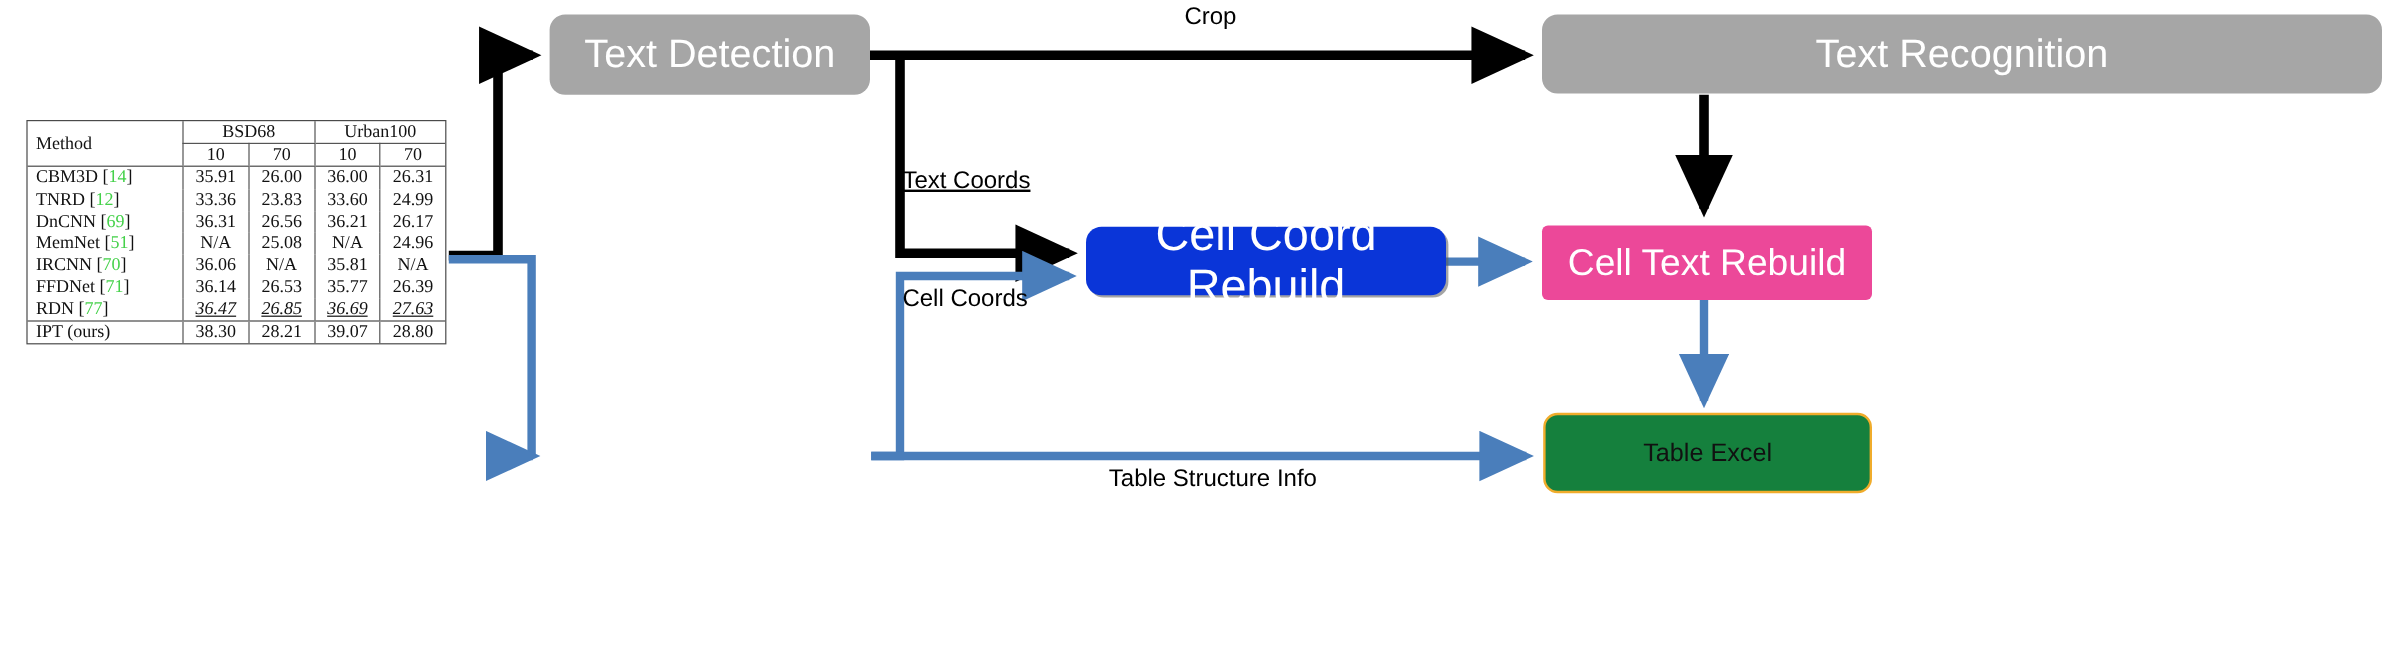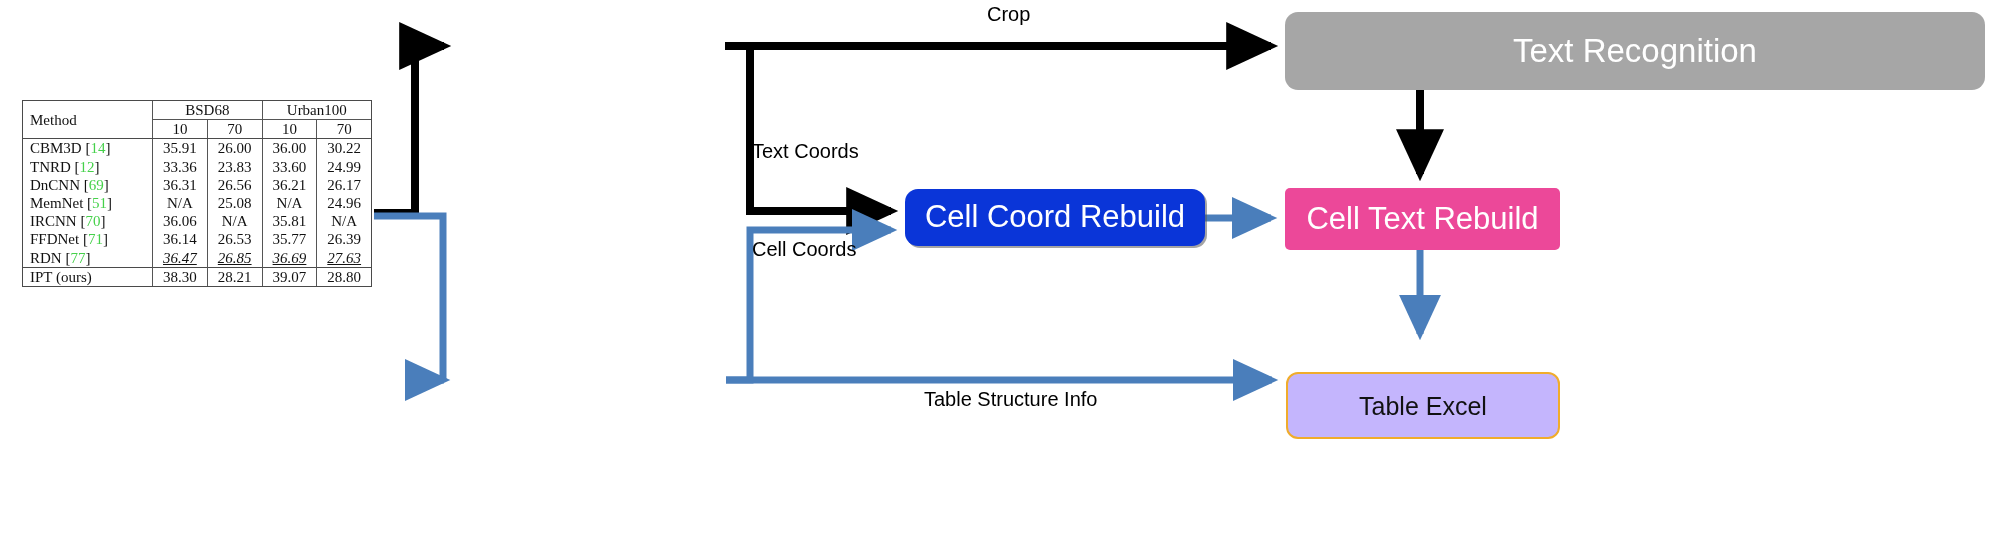--- a/index.html
+++ b/index.html
@@ -20,38 +20,38 @@
   .ref{color:#45d14a;}
   .und{text-decoration:underline;font-style:italic;}
   .bold{font-weight:bold;}
   .grp{font-size:15px;}
 
   
   .box{position:absolute;box-sizing:border-box;display:flex;
     align-items:center;justify-content:center;text-align:center;
     font-family:"Liberation Sans",sans-serif;line-height:1.12;}
   .box-gray{background:#a6a6a6;color:#ffffff;border-radius:13px;font-size:33px;}
-  .box-blue{background:#0a35d8;color:#ffffff;border-radius:13px;font-size:31px;
+  .box-blue{background:#0a35d8;color:#ffffff;border-radius:13px;font-size:39px;
     box-shadow:2px 2px 0 rgba(90,90,90,.55);}
   .box-orange{background:#ec4899;color:#ffffff;border-radius:5px;font-size:31px;}
-  .box-outline{background:#c4b5fd;color:#111111;border:2px solid #f0ac2b;
-    border-radius:12px;font-size:25px;margin-top:28px;}
+  .box-outline{background:#15803d;color:#111111;border:2px solid #f0ac2b;
+    border-radius:12px;font-size:21px;}
 
   #b-text-detection{left:458px;top:12px;width:267px;height:67px;}
-  #b-text-recognition{left:1285px;top:12px;width:700px;height:78px;}
+  #b-text-recognition{left:1285px;top:12px;width:700px;height:66px;}
   #b-cell-coord{left:905px;top:189px;width:300px;height:57px;}
   #b-cell-text{left:1285px;top:188px;width:275px;height:62px;}
   #b-table-struct{left:458px;top:341px;width:268px;height:77px;flex-direction:column;}
   #b-table-excel{left:1286px;top:344px;width:274px;height:67px;}
 
   
   .elabel{position:absolute;color:#000;font-size:20px;white-space:nowrap;
     font-family:"Liberation Sans",sans-serif;}
   #l-crop{left:987px;top:3px;}
-  #l-text-coords{left:752px;top:140px;}
+  #l-text-coords{left:752px;top:140px;text-decoration:underline;}
   #l-cell-coords{left:752px;top:238px;}
   #l-struct-info{left:924px;top:388px;}
 
   svg.wires{position:absolute;left:0;top:0;width:2002px;height:552px;
     pointer-events:none;}
 </style>
 </head>
 <body>
 
 <div id="stage">
@@ -70,21 +70,21 @@
           <td class="vline hline-thick">10</td>
           <td class="vline hline-thick">70</td>
         </tr>
       </tbody>
       <tbody id="tbl-rows">
           <tr>
             <td class="method" style="border-top:1.5px solid #4a4a4a;font-family:Liberation Serif, serif;">CBM3D [<span class="ref">14</span>]</td>
             <td class="vline" style="border-top:1.5px solid #4a4a4a;">35.91</td>
             <td class="vline" style="border-top:1.5px solid #4a4a4a;">26.00</td>
             <td class="vline" style="border-top:1.5px solid #4a4a4a;">36.00</td>
-            <td class="vline" style="border-top:1.5px solid #4a4a4a;">30.22</td>
+            <td class="vline" style="border-top:1.5px solid #4a4a4a;">26.31</td>
           </tr>
           <tr>
             <td class="method" style="">TNRD [<span class="ref">12</span>]</td>
             <td class="vline" style="">33.36</td>
             <td class="vline" style="">23.83</td>
             <td class="vline" style="">33.60</td>
             <td class="vline" style="">24.99</td>
           </tr>
           <tr>
             <td class="method" style="">DnCNN [<span class="ref">69</span>]</td>
@@ -172,20 +172,23 @@
 
     <g>
       <path d="M1420,250 L1420,334" fill="none" stroke="#4a7ebb" stroke-width="7" marker-end="url(#ahU)"></path>
     </g>
 
     <g>
       <path d="M726,380 L1272,380" fill="none" stroke="#4a7ebb" stroke-width="7" marker-end="url(#ahU)"></path>
     </g>
   </svg>
 
+  <div id="b-text-detection" class="box box-gray">
+    <span>Text Detection</span>
+  </div>
 
   <div id="b-text-recognition" class="box box-gray">
     <span>Text Recognition</span>
   </div>
 
   <div id="b-cell-coord" class="box box-blue">
     <span>Cell Coord Rebuild</span>
   </div>
 
   <div id="b-cell-text" class="box box-orange">

